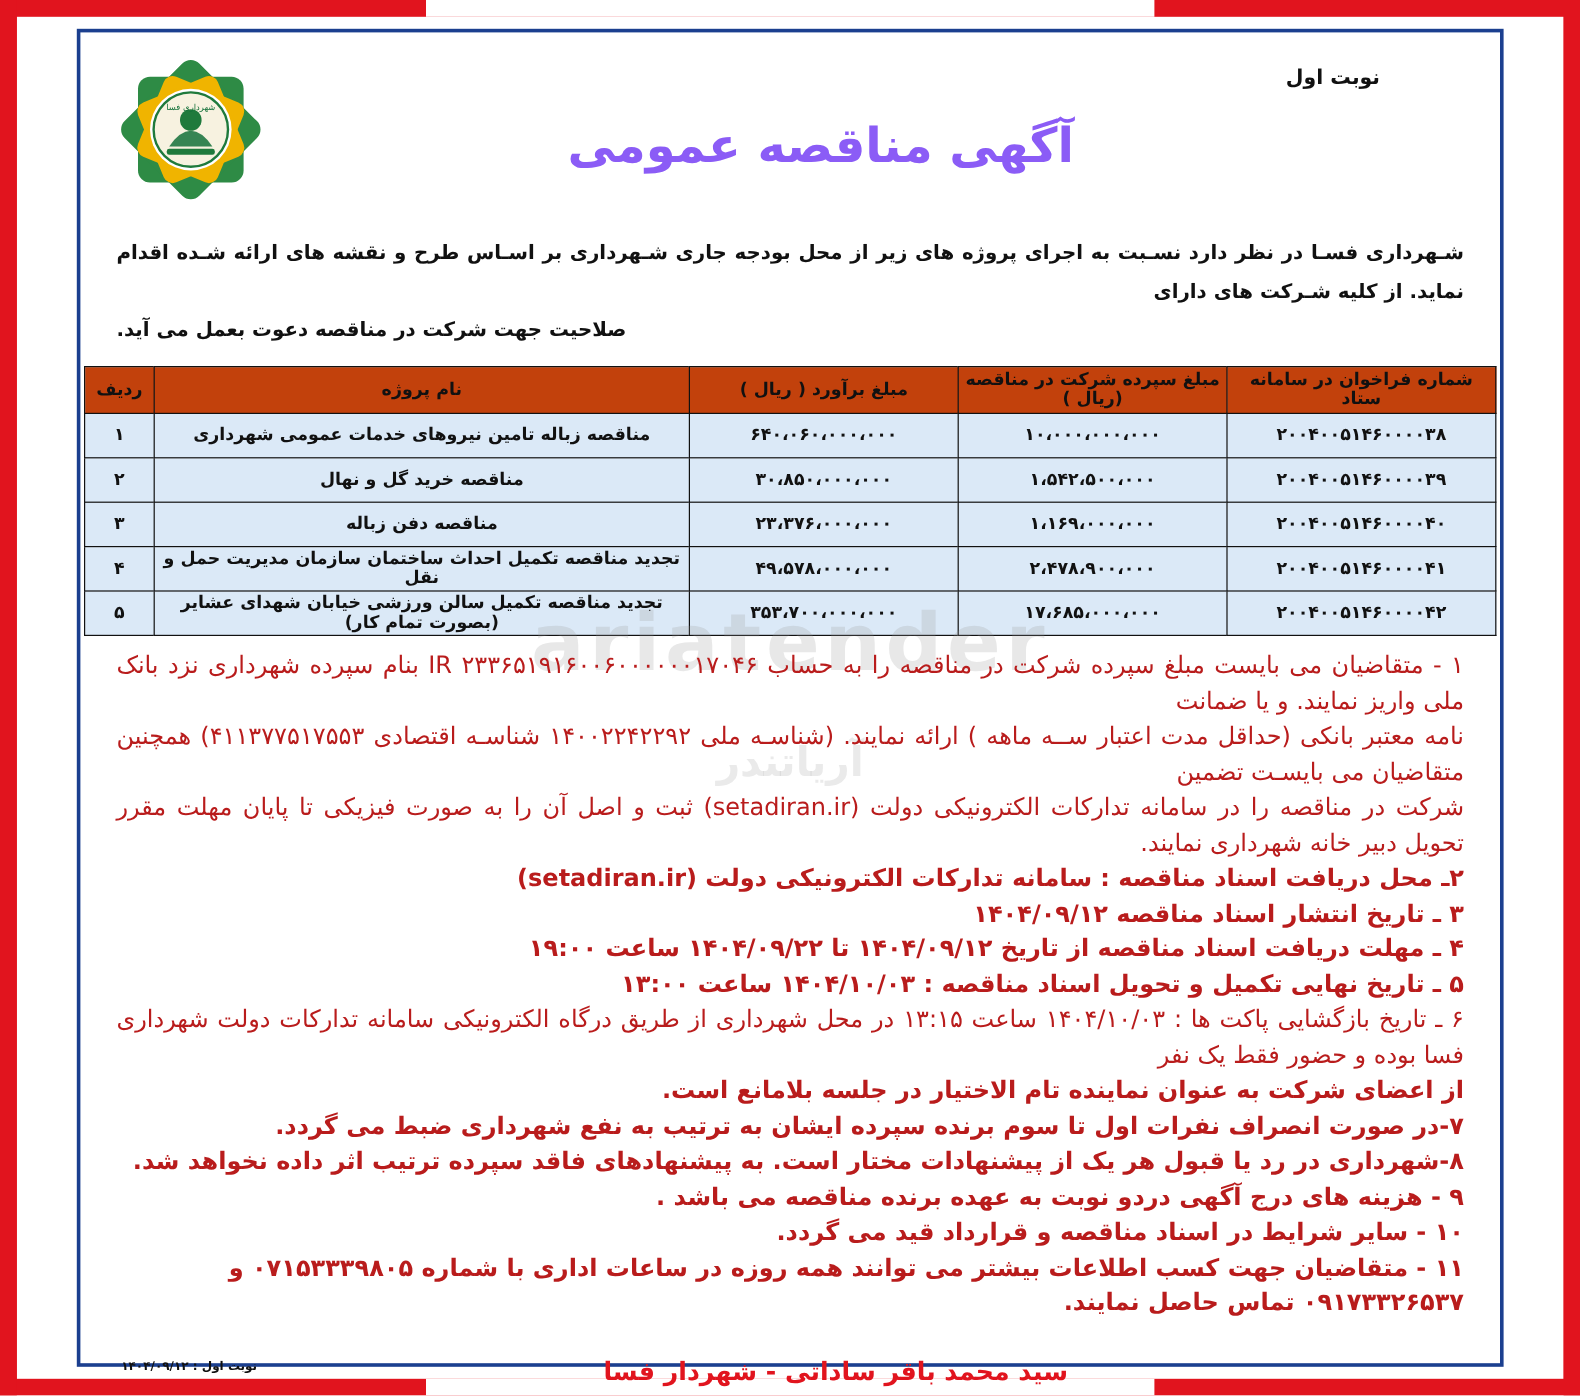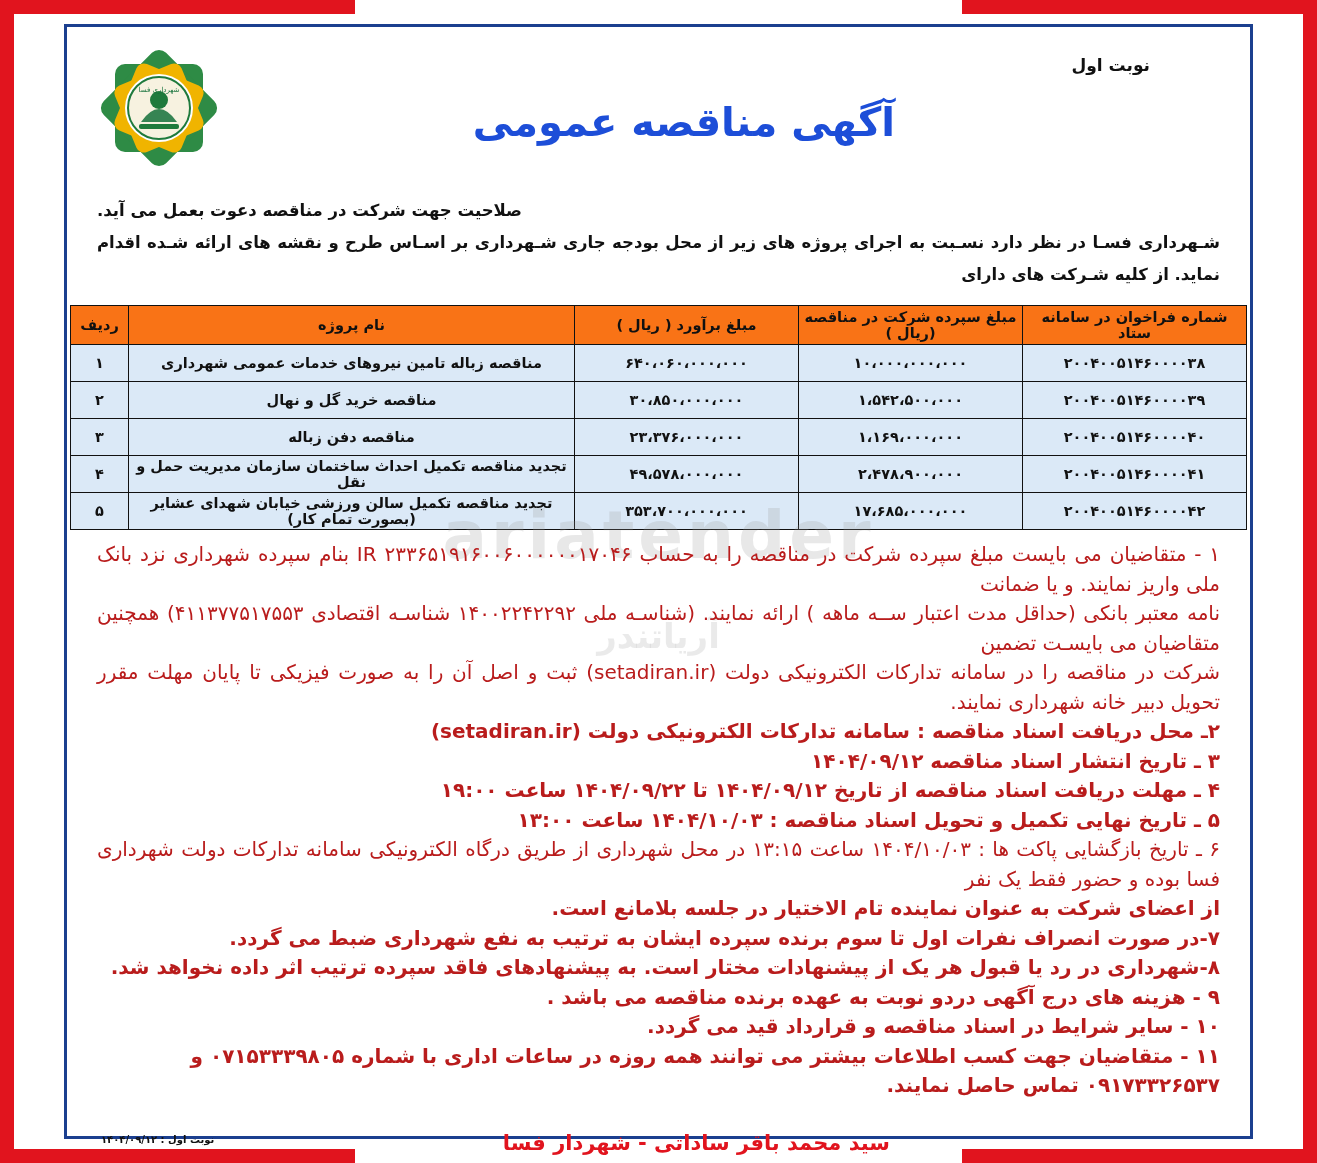--- a/index.html
+++ b/index.html
@@ -64,21 +64,21 @@
     position:absolute;
     top:28px;right:100px;
     font-size:17px;font-weight:bold;color:#111;
   }
   .main-title{
     position:absolute;
     top:72px;
     right:355px;
     font-size:40px;
     font-weight:bold;
-    color:#1d4ed8;
+    color:#8b5cf6;
     letter-spacing:0px;
     white-space:nowrap;
   }
   .logo{
     position:absolute;
     left:32px;top:22px;
     width:120px;height:118px;
   }
   .logo svg{display:block;}
 
@@ -105,21 +105,21 @@
     border:1.6px solid #111;
     text-align:center;
     vertical-align:middle;
     font-size:14.5px;
     font-weight:bold;
     color:#111;
     height:36px;
     padding:0 4px;
   }
   table.tender thead th{
-    background:#f97316;
+    background:#c2410c;
     height:38px;
     font-size:14.5px;
   }
   table.tender tbody td{
     background:#dbe9f7;
   }
   col.c-radif{width:58px;}
   col.c-name{width:446px;}
   col.c-amount{width:224px;}
   col.c-sepordeh{width:224px;}
@@ -217,22 +217,22 @@
               <circle cx="0" cy="-8" r="9" fill="#1f7a3c"></circle>
               <rect x="-20" y="16" width="40" height="5" rx="2" fill="#1f7a3c"></rect>
             </g>
             <text x="0" y="-16" text-anchor="middle" font-size="7" fill="#14713a" font-family="DejaVu Sans, sans-serif">شهرداری فسا</text>
           </g>
         </svg>
       </div>
     </div>
 
     <div class="intro">
+      <span class="ln">شـهرداری فسـا در نظر دارد نسـبت به اجرای پروژه های زیر از محل بودجه جاری شـهرداری بر اسـاس طرح و نقشه های ارائه شـده اقدام نماید. از کلیه شـرکت های دارای</span>
       <span class="ln ln2">صلاحیت جهت شرکت در مناقصه دعوت بعمل می آید.</span>
-      <span class="ln">شـهرداری فسـا در نظر دارد نسـبت به اجرای پروژه های زیر از محل بودجه جاری شـهرداری بر اسـاس طرح و نقشه های ارائه شـده اقدام نماید. از کلیه شـرکت های دارای</span>
     </div>
 
     <table class="tender">
       <colgroup>
         <col class="c-farakhan">
           <col class="c-sepordeh">
           <col class="c-amount">
           <col class="c-name">
           <col class="c-radif">
       </colgroup>

